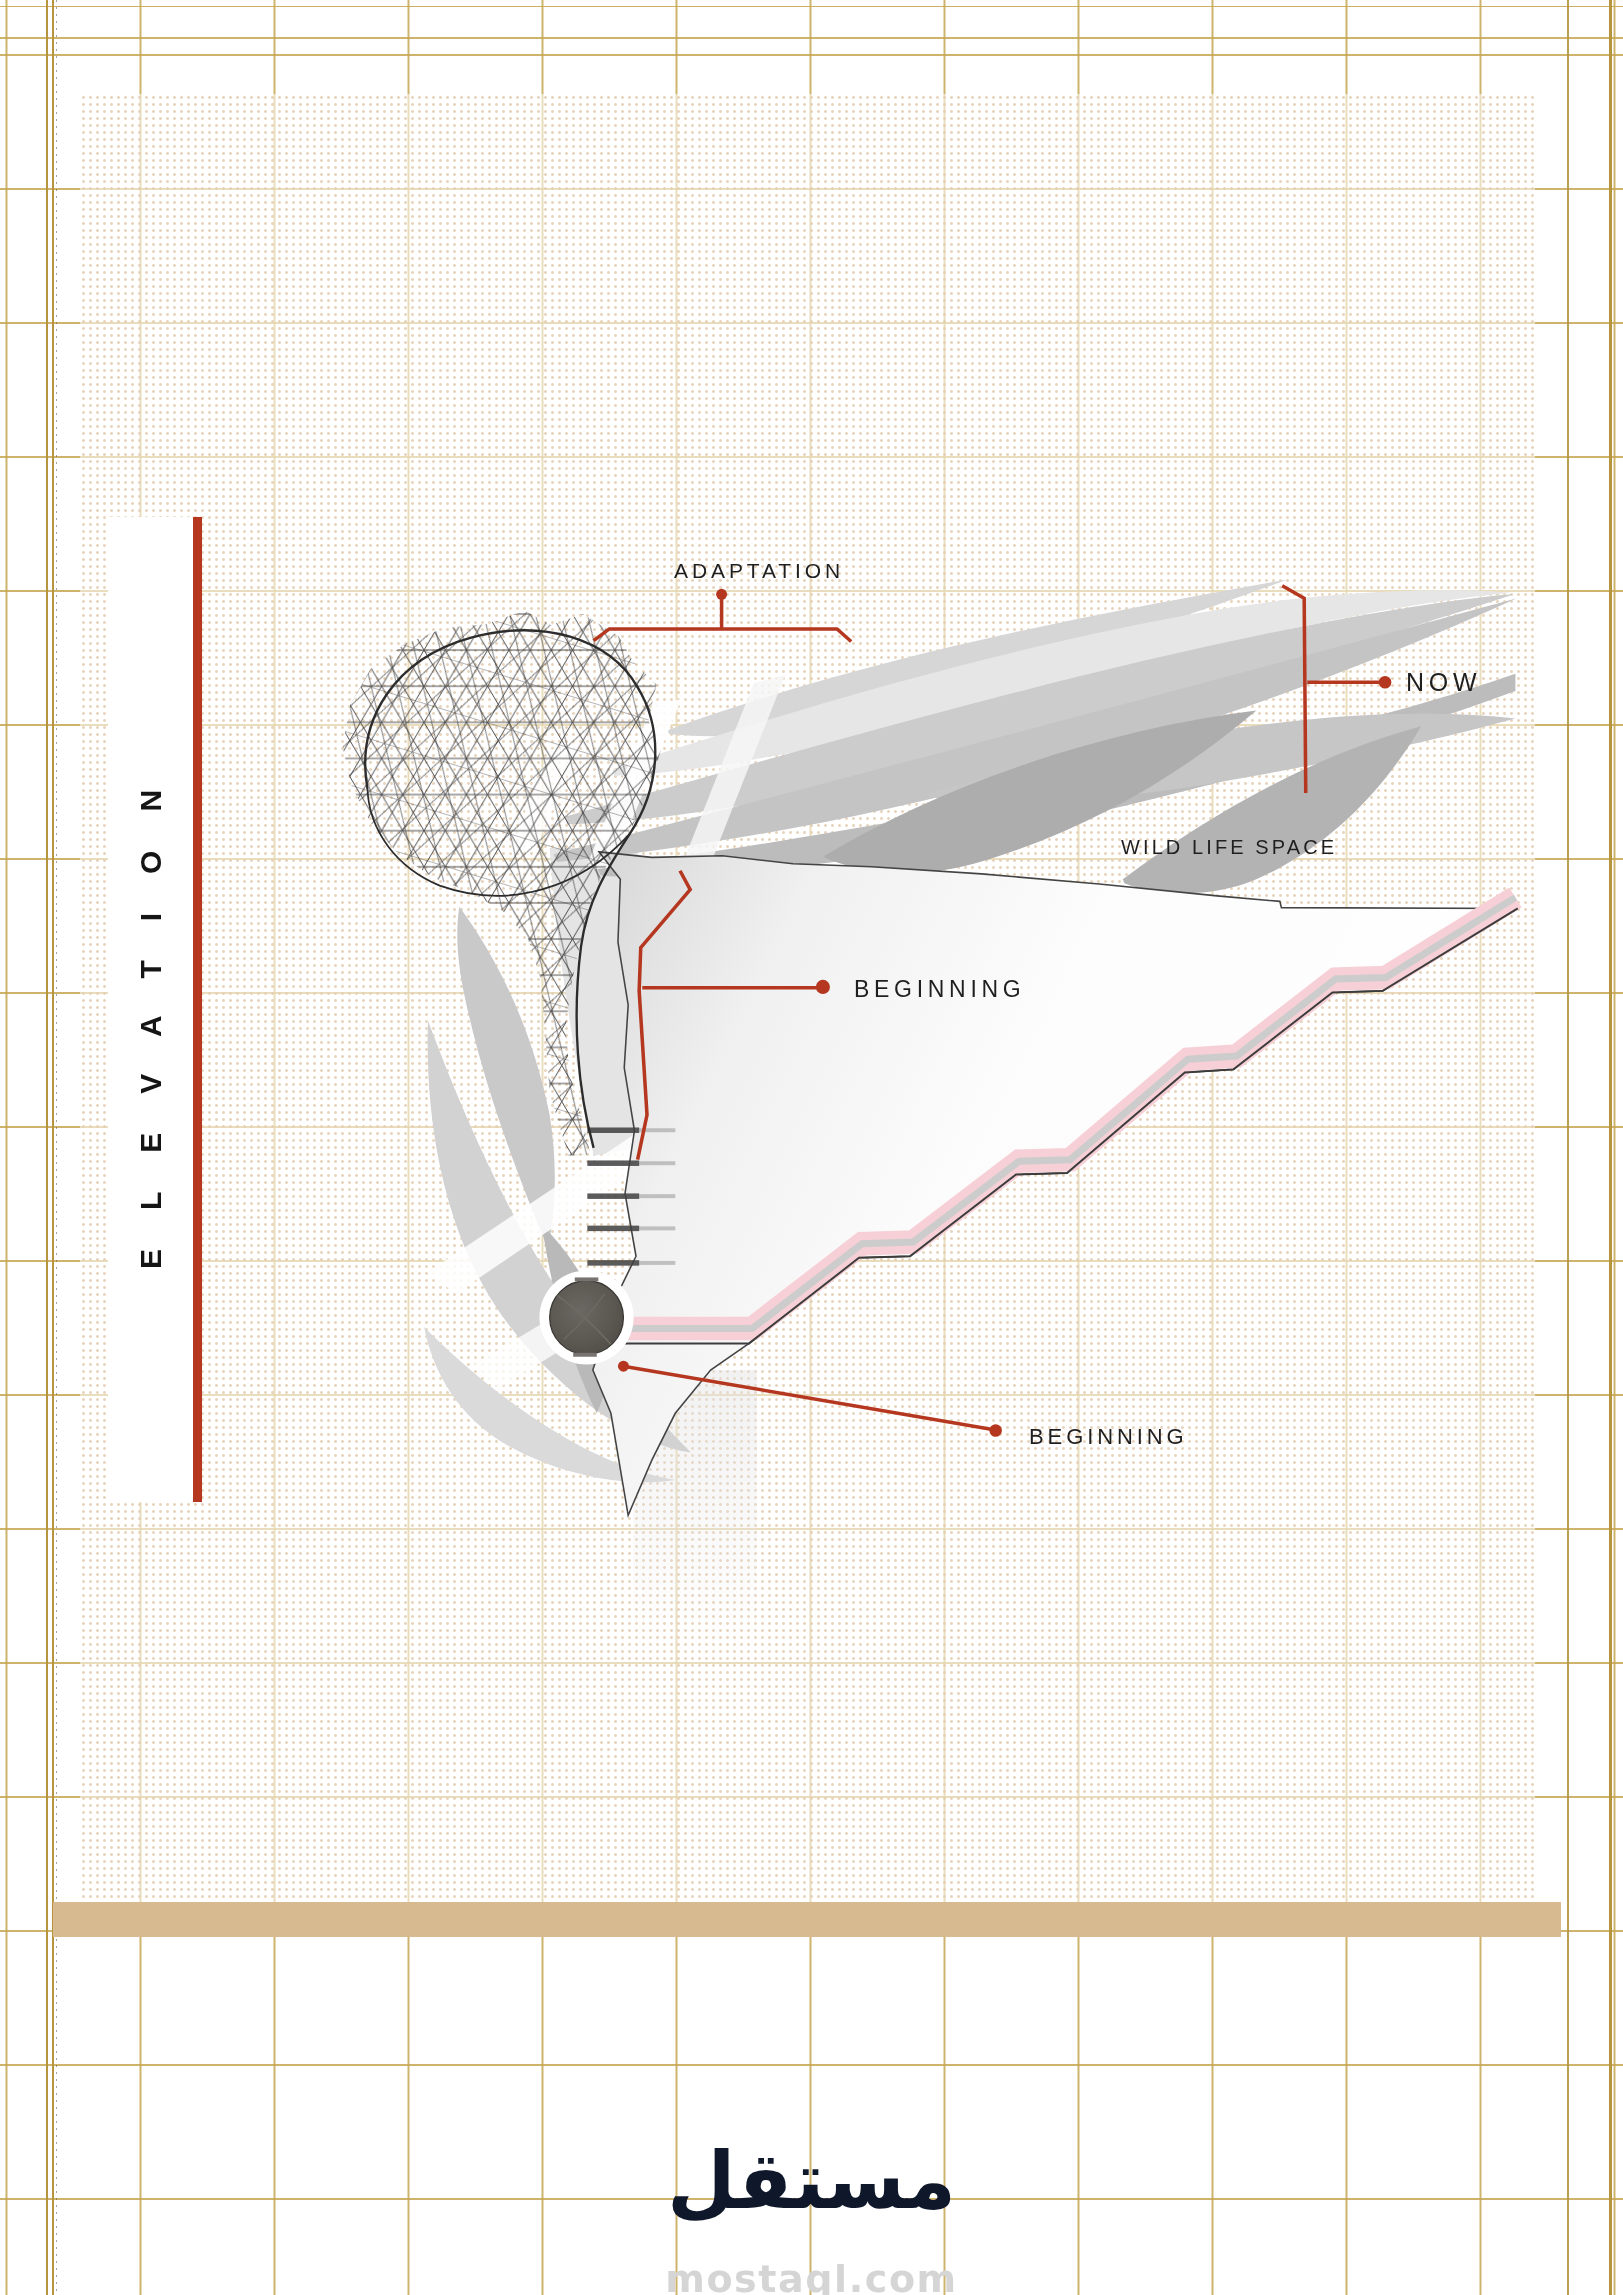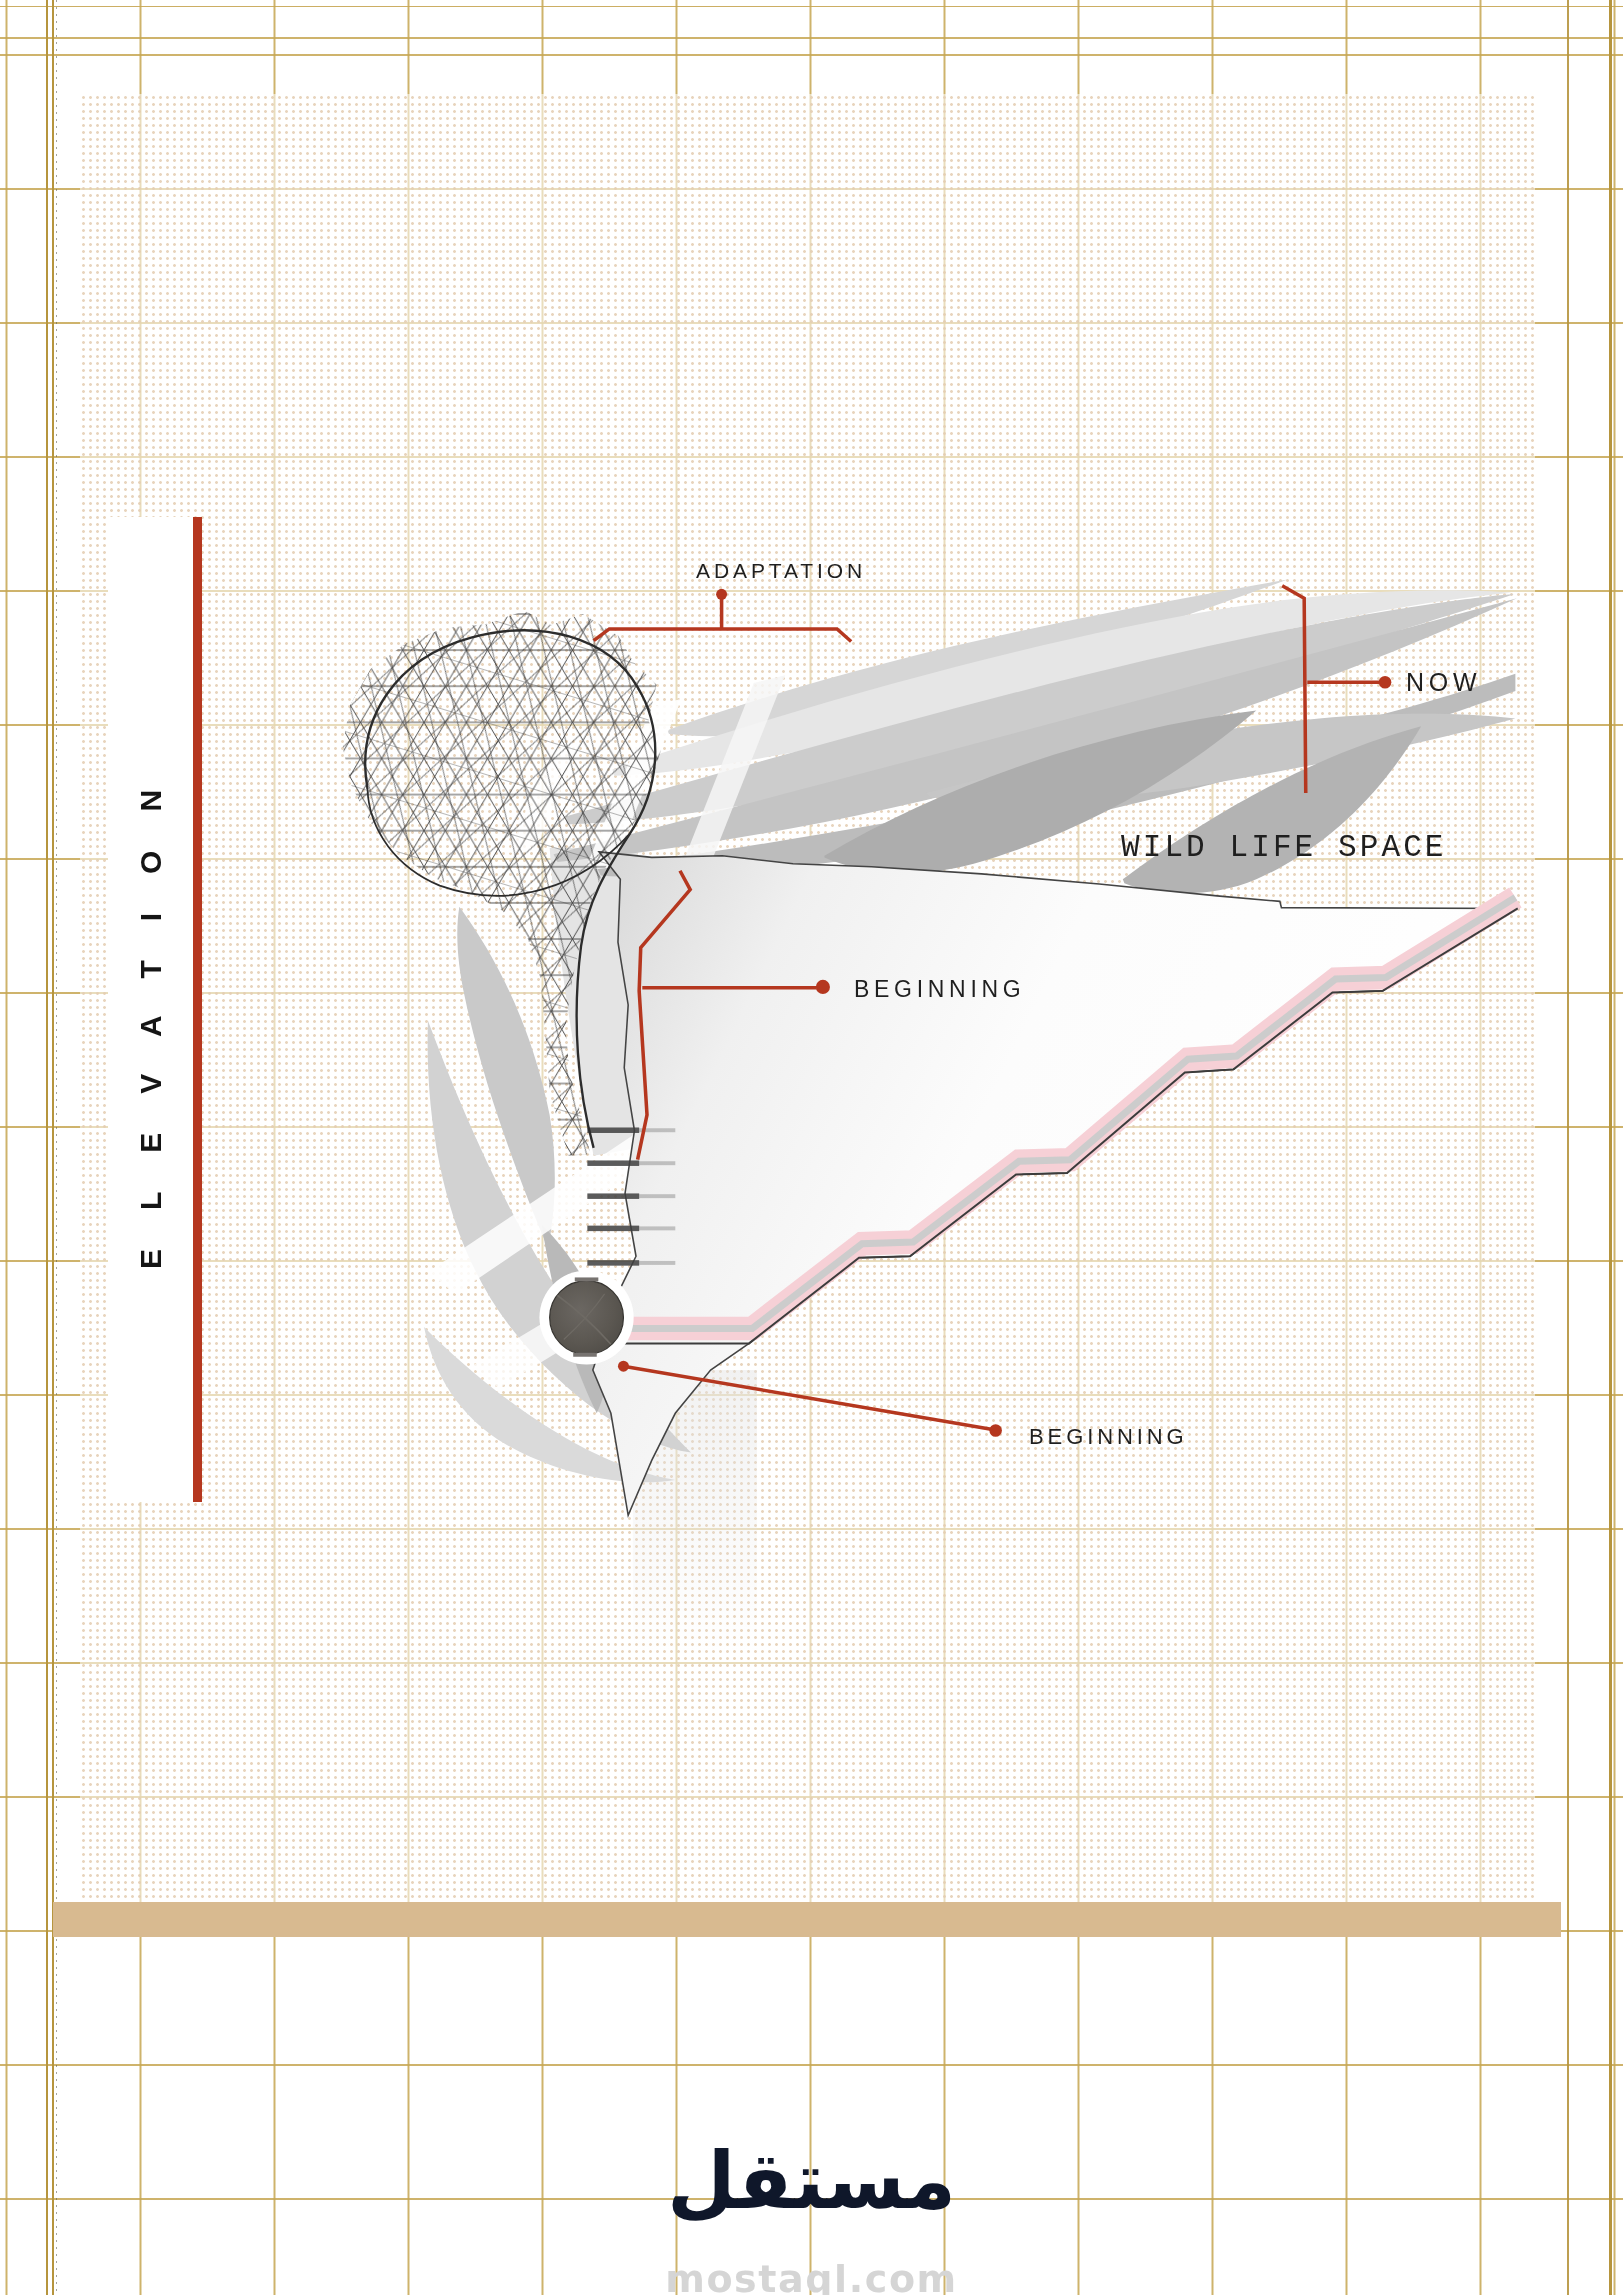--- a/index.html
+++ b/index.html
@@ -40,23 +40,23 @@
   .elev-box{left:108px;top:517px;width:86px;height:985px;background:#ffffff;}
   .elev-red{left:193px;top:517px;width:8.6px;height:985px;background:#b5371f;}
   .elev-text{
     left:50%;top:50%;transform:translate(-50%,-50%) rotate(-90deg);
     white-space:nowrap;font-size:30px;font-weight:600;color:#151515;
     letter-spacing:39px;margin-right:-39px;
   }
 
   
   .ann{color:#1f1f1f;white-space:nowrap;transform:translateY(-50%);}
-  .ann-adaptation{left:696px;top:571px;font-size:21px;letter-spacing:3.9px;}
+  .ann-adaptation{left:674px;top:571px;font-size:21px;letter-spacing:3.9px;}
   .ann-now{left:1406px;top:682px;font-size:25px;letter-spacing:4.7px;}
-  .ann-wild{left:1121px;top:847px;font-size:31px;letter-spacing:3.1px;font-family:Liberation Mono, monospace;}
+  .ann-wild{left:1121px;top:847px;font-size:20px;letter-spacing:3.1px;}
   .ann-contrast{left:854px;top:989px;font-size:23px;letter-spacing:4.7px;}
   .ann-beginning{left:1029px;top:1437px;font-size:22px;letter-spacing:3.9px;text-align:center;}
 
   
   .wm{left:0;width:1623px;text-align:center;color:#0f172a;font-weight:bold;
       font-family:"DejaVu Sans",sans-serif;}
   .wm-ar{top:2142px;font-size:79px;line-height:1;}
   .wm-en{top:2213px;font-size:38px;letter-spacing:1.6px;color:#d5d5d5;margin-top:44px;}
 
   svg{display:block;}

